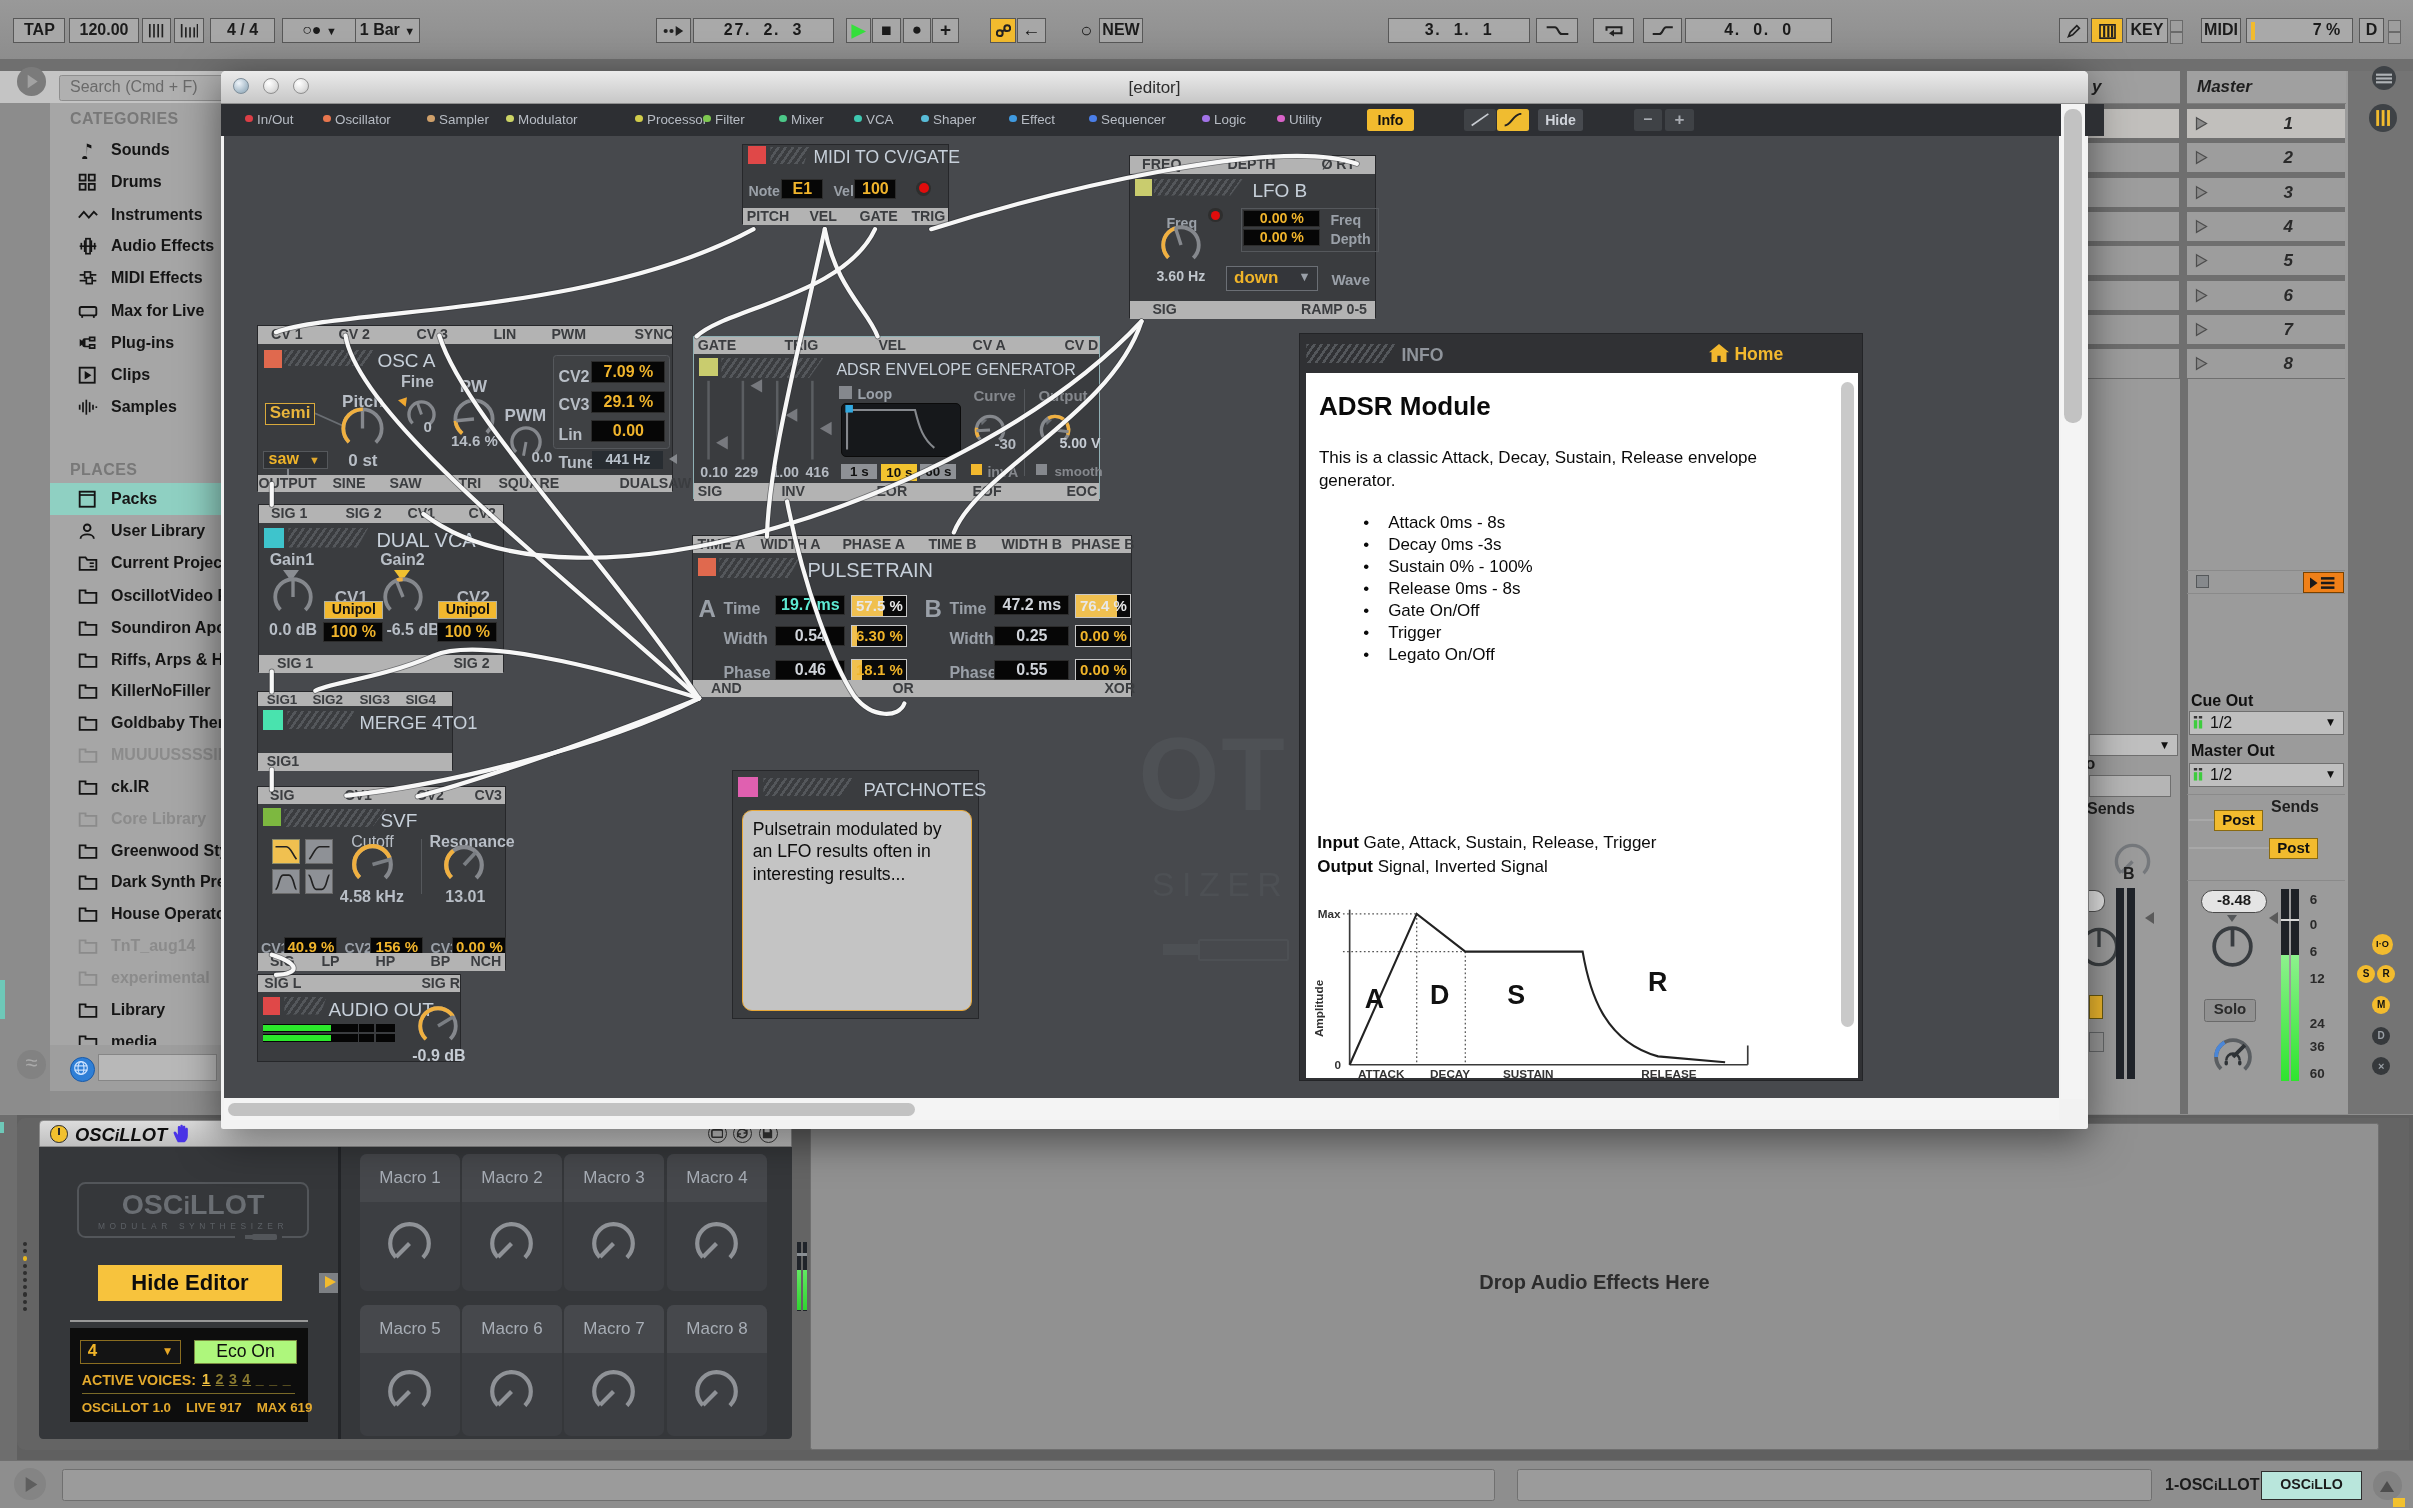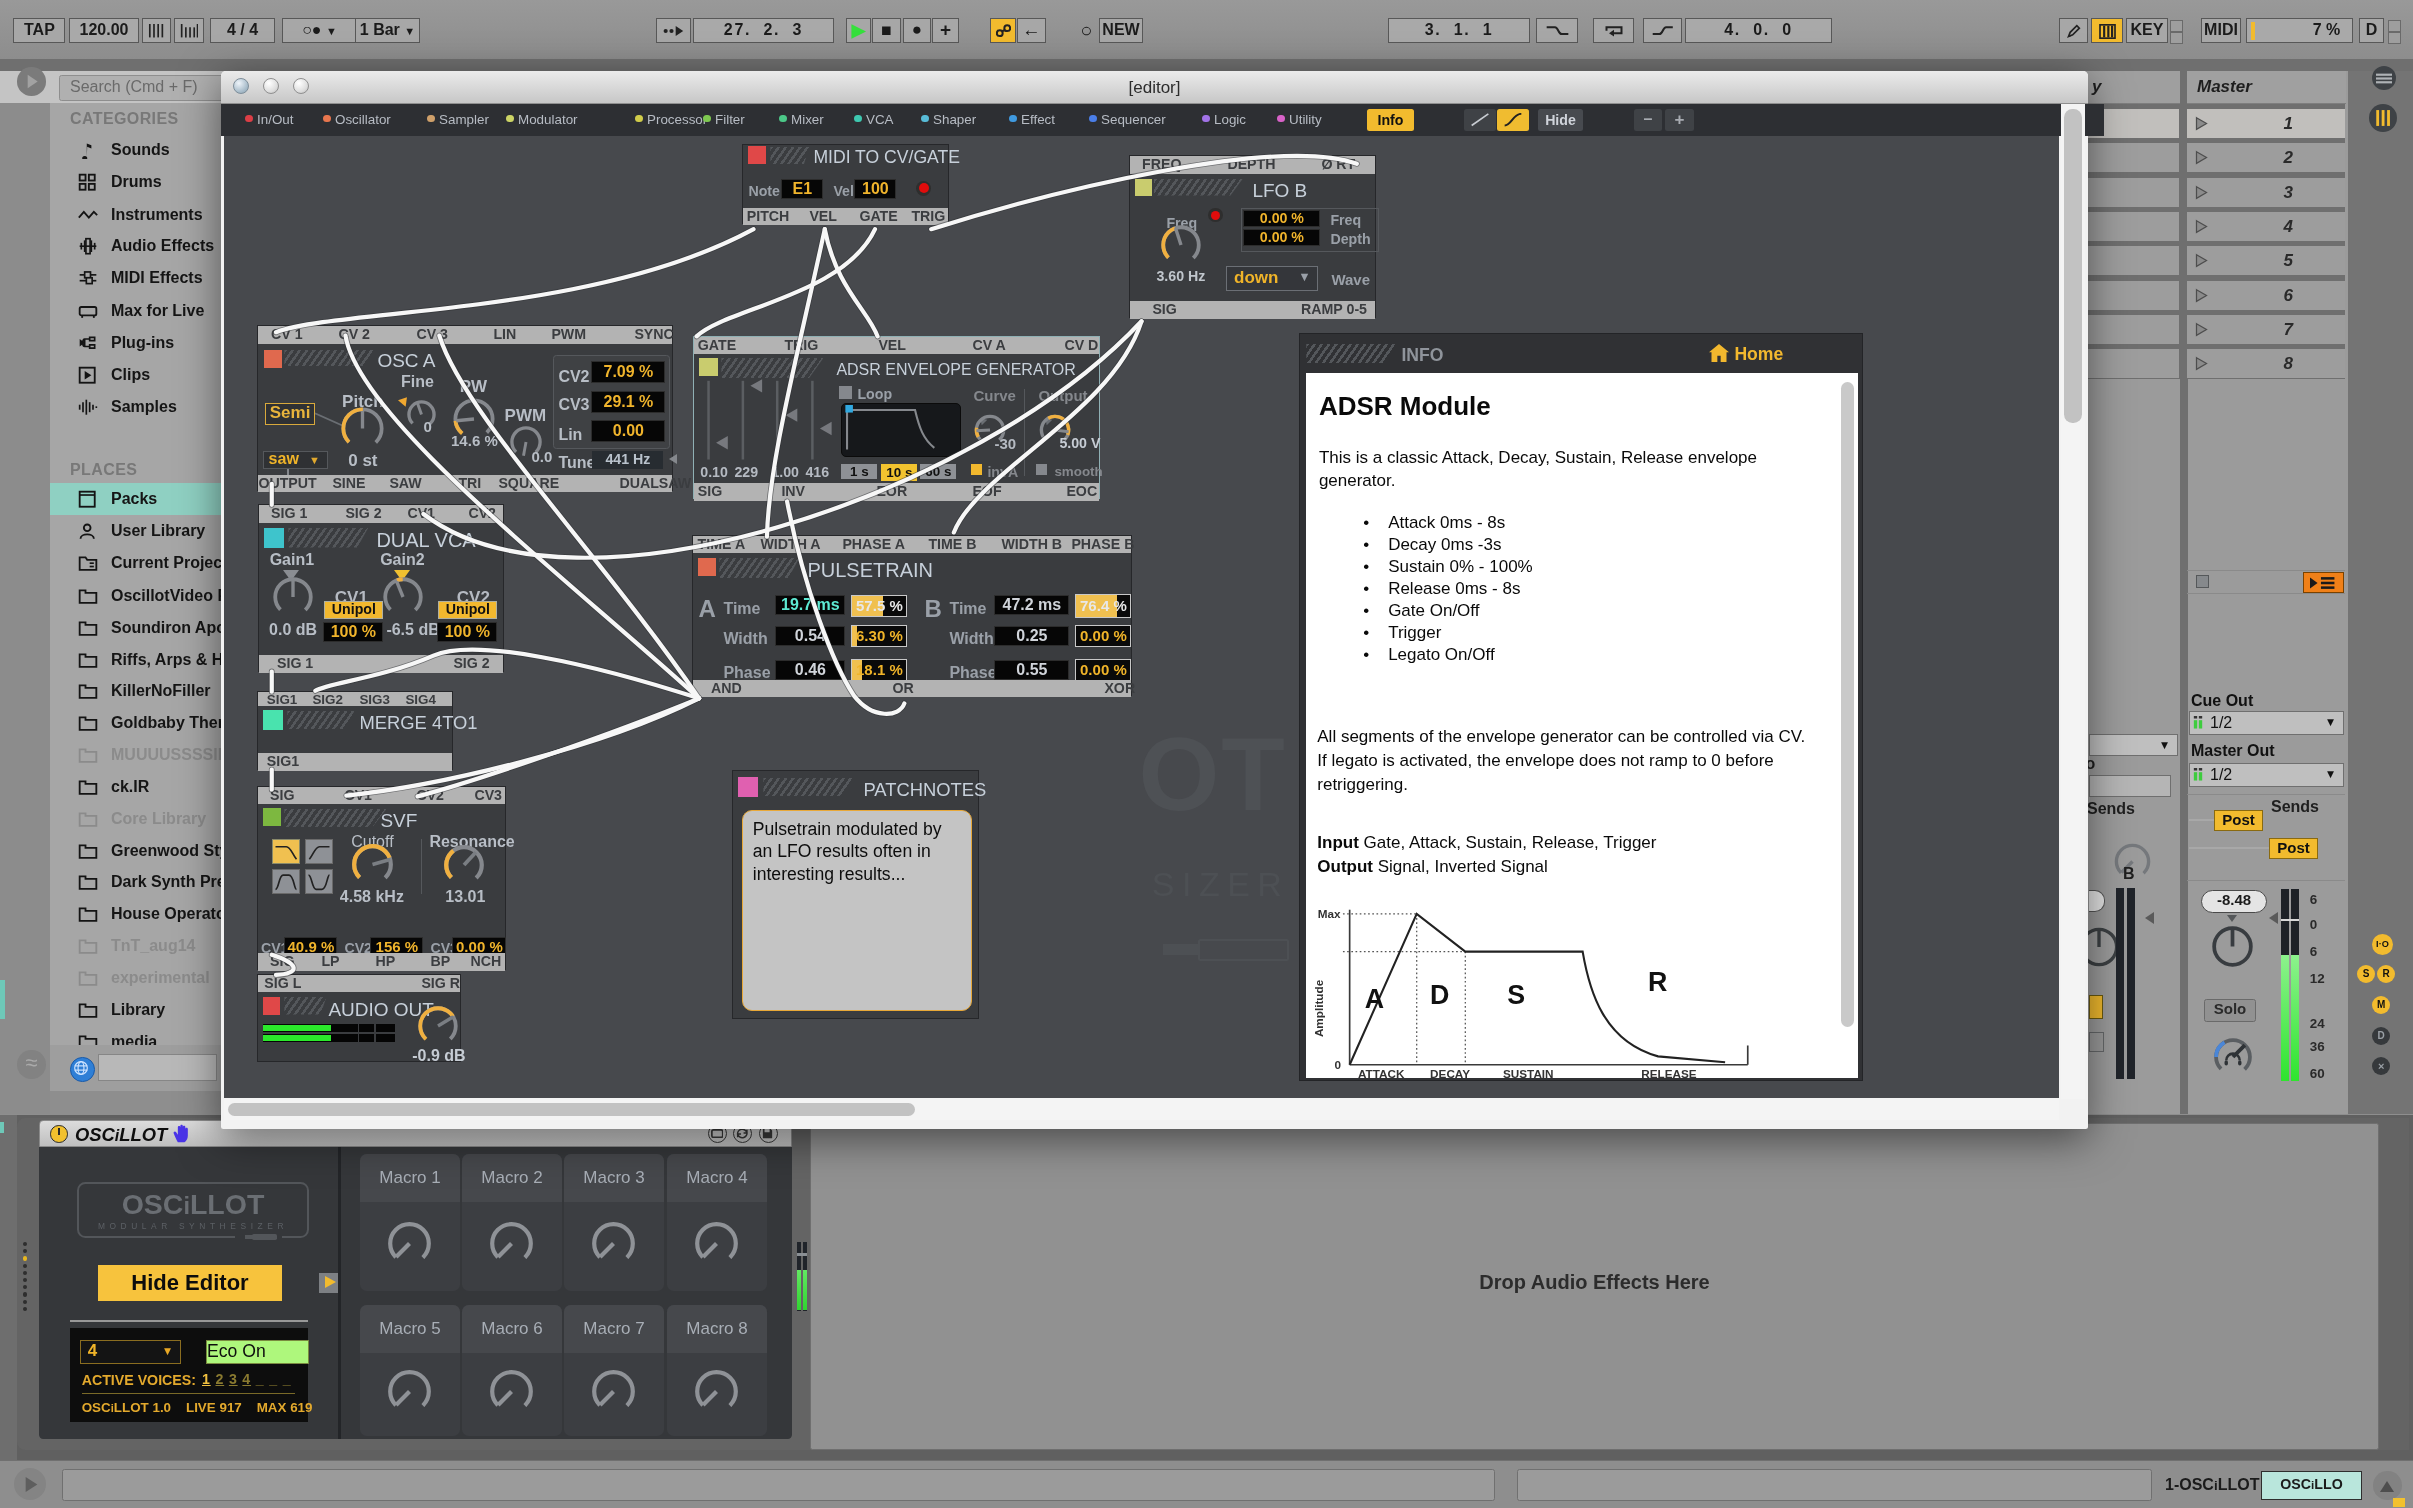--- a/index.html
+++ b/index.html
@@ -562,21 +562,21 @@
     <div class="abs" style="left:280px;top:126px;width:20px;height:20px;background:#7d8084;">
         <div style="width:0;height:0;border:6.7px solid transparent;border-left:11px solid #f2bb2e;margin:3.4px 0 0 5.9px;"></div>
       </div>
     <div class="abs" style="left:31px;top:173px;width:238px;height:1.7px;background:#989898;"></div>
 
     <div class="abs" style="left:31px;top:181px;width:238px;height:94px;background:#0d0d0d;">
       <div class="abs" style="left:10px;top:11.7px;width:99px;height:22px;border:1.7px solid #8a6d20;background:#141414;">
           <span style="position:absolute;left:6.7px;top:0.8px;color:#f0b429;font-weight:bold;font-size:17px;">4</span>
           <span style="position:absolute;right:6.7px;top:3.4px;color:#e8a825;font-size:11.7px;">▼</span>
         </div>
-      <div class="abs" style="left:124px;top:11.7px;width:101px;height:22px;background:#aef77c;border:0.8px solid #7a8a40;color:#0d0d0d;font-size:17.6px;text-align:left;line-height:21px;margin-left:12px;">Eco On</div>
+      <div class="abs" style="left:124px;top:11.7px;width:101px;height:22px;background:#aef77c;border:0.8px solid #7a8a40;color:#0d0d0d;font-size:17.6px;text-align:center;line-height:21px;">Eco On</div>
       <div class="abs" style="left:11.7px;top:44px;color:#e3a92d;font-weight:bold;font-size:14.2px;">ACTIVE VOICES:</div>
       <div class="abs" style="left:132px;top:43px;color:#f0c040;font-weight:bold;font-size:14.2px;letter-spacing:0.8px;white-space:nowrap;"><u>1</u> <span style="color:#8a7a30;"><u>2</u> <u>3</u> <u>4</u> _ _ _</span></div>
       <div class="abs" style="left:11.7px;top:65px;width:213px;height:0.8px;background:#7a6a28;"></div>
       <div class="abs" style="left:11.7px;top:72px;color:#e3a92d;font-weight:bold;font-size:13.4px;white-space:nowrap;">OSC<span style="font-size:11px;">i</span>LLOT 1.0&nbsp;&nbsp;&nbsp;&nbsp;LIVE 917&nbsp;&nbsp;&nbsp;&nbsp;MAX 619</div>
     </div>
 
     <div class="abs" style="left:299px;top:0;width:3.4px;height:292px;background:#232528;"></div>
 
     <div class="abs" style="left:321px;top:6.7px;width:100px;height:137px;background:#3c3e42;border-radius:6.7px;"><div style="height:48px;background:#46484c;border-radius:6.7px 6.7px 0 0;color:#a8aeb6;font-size:17px;text-align:center;line-height:48px;">Macro 1</div><svg width="47" height="47" style="margin:18.4px 0 0 26px;" viewBox="0 0 56 56">
           <circle cx="28" cy="28" r="23" fill="none" stroke="#8f9297" stroke-width="5" stroke-dasharray="108.3 36.5" transform="rotate(135 28 28)"></circle>
@@ -1115,21 +1115,20 @@
         <div class="abs" style="left:12.6px;top:74px;width:486px;font-size:17px;line-height:22.6px;">This is a classic Attack, Decay, Sustain, Release envelope<br>generator.</div>
         <div class="abs" style="left:57px;top:139px;font-size:17px;line-height:22px;">
           <div>•&nbsp;&nbsp;&nbsp;&nbsp;Attack 0ms - 8s</div>
           <div>•&nbsp;&nbsp;&nbsp;&nbsp;Decay 0ms -3s</div>
           <div>•&nbsp;&nbsp;&nbsp;&nbsp;Sustain 0% - 100%</div>
           <div>•&nbsp;&nbsp;&nbsp;&nbsp;Release 0ms - 8s</div>
           <div>•&nbsp;&nbsp;&nbsp;&nbsp;Gate On/Off</div>
           <div>•&nbsp;&nbsp;&nbsp;&nbsp;Trigger</div>
           <div>•&nbsp;&nbsp;&nbsp;&nbsp;Legato On/Off</div>
         </div>
-        <div class="abs" style="left:11px;top:352px;width:520px;font-size:17px;line-height:24px;">All segments of the envelope generator can be controlled via CV.<br>If legato is activated, the envelope does not ramp to 0 before<br>retriggering.</div>
         <div class="abs" style="left:11px;top:458px;width:503px;font-size:17px;line-height:24px;"><b>Input</b> Gate, Attack, Sustain, Release, Trigger<br><b>Output</b> Signal, Inverted Signal</div>
         <svg class="abs" style="left:0px;top:530px;" width="503" height="176" viewBox="0 0 600 210">
           <g stroke="#3a3a3a" stroke-width="2" fill="none">
             <line x1="52" y1="8" x2="52" y2="193"></line>
             <line x1="52" y1="193" x2="527" y2="193"></line>
             <line x1="527" y1="170" x2="527" y2="193"></line>
           </g>
           <g stroke="#555" stroke-width="1.5" fill="none" stroke-dasharray="2 3">
             <line x1="44" y1="13" x2="134" y2="13"></line>
             <line x1="132" y1="13" x2="132" y2="193"></line>

